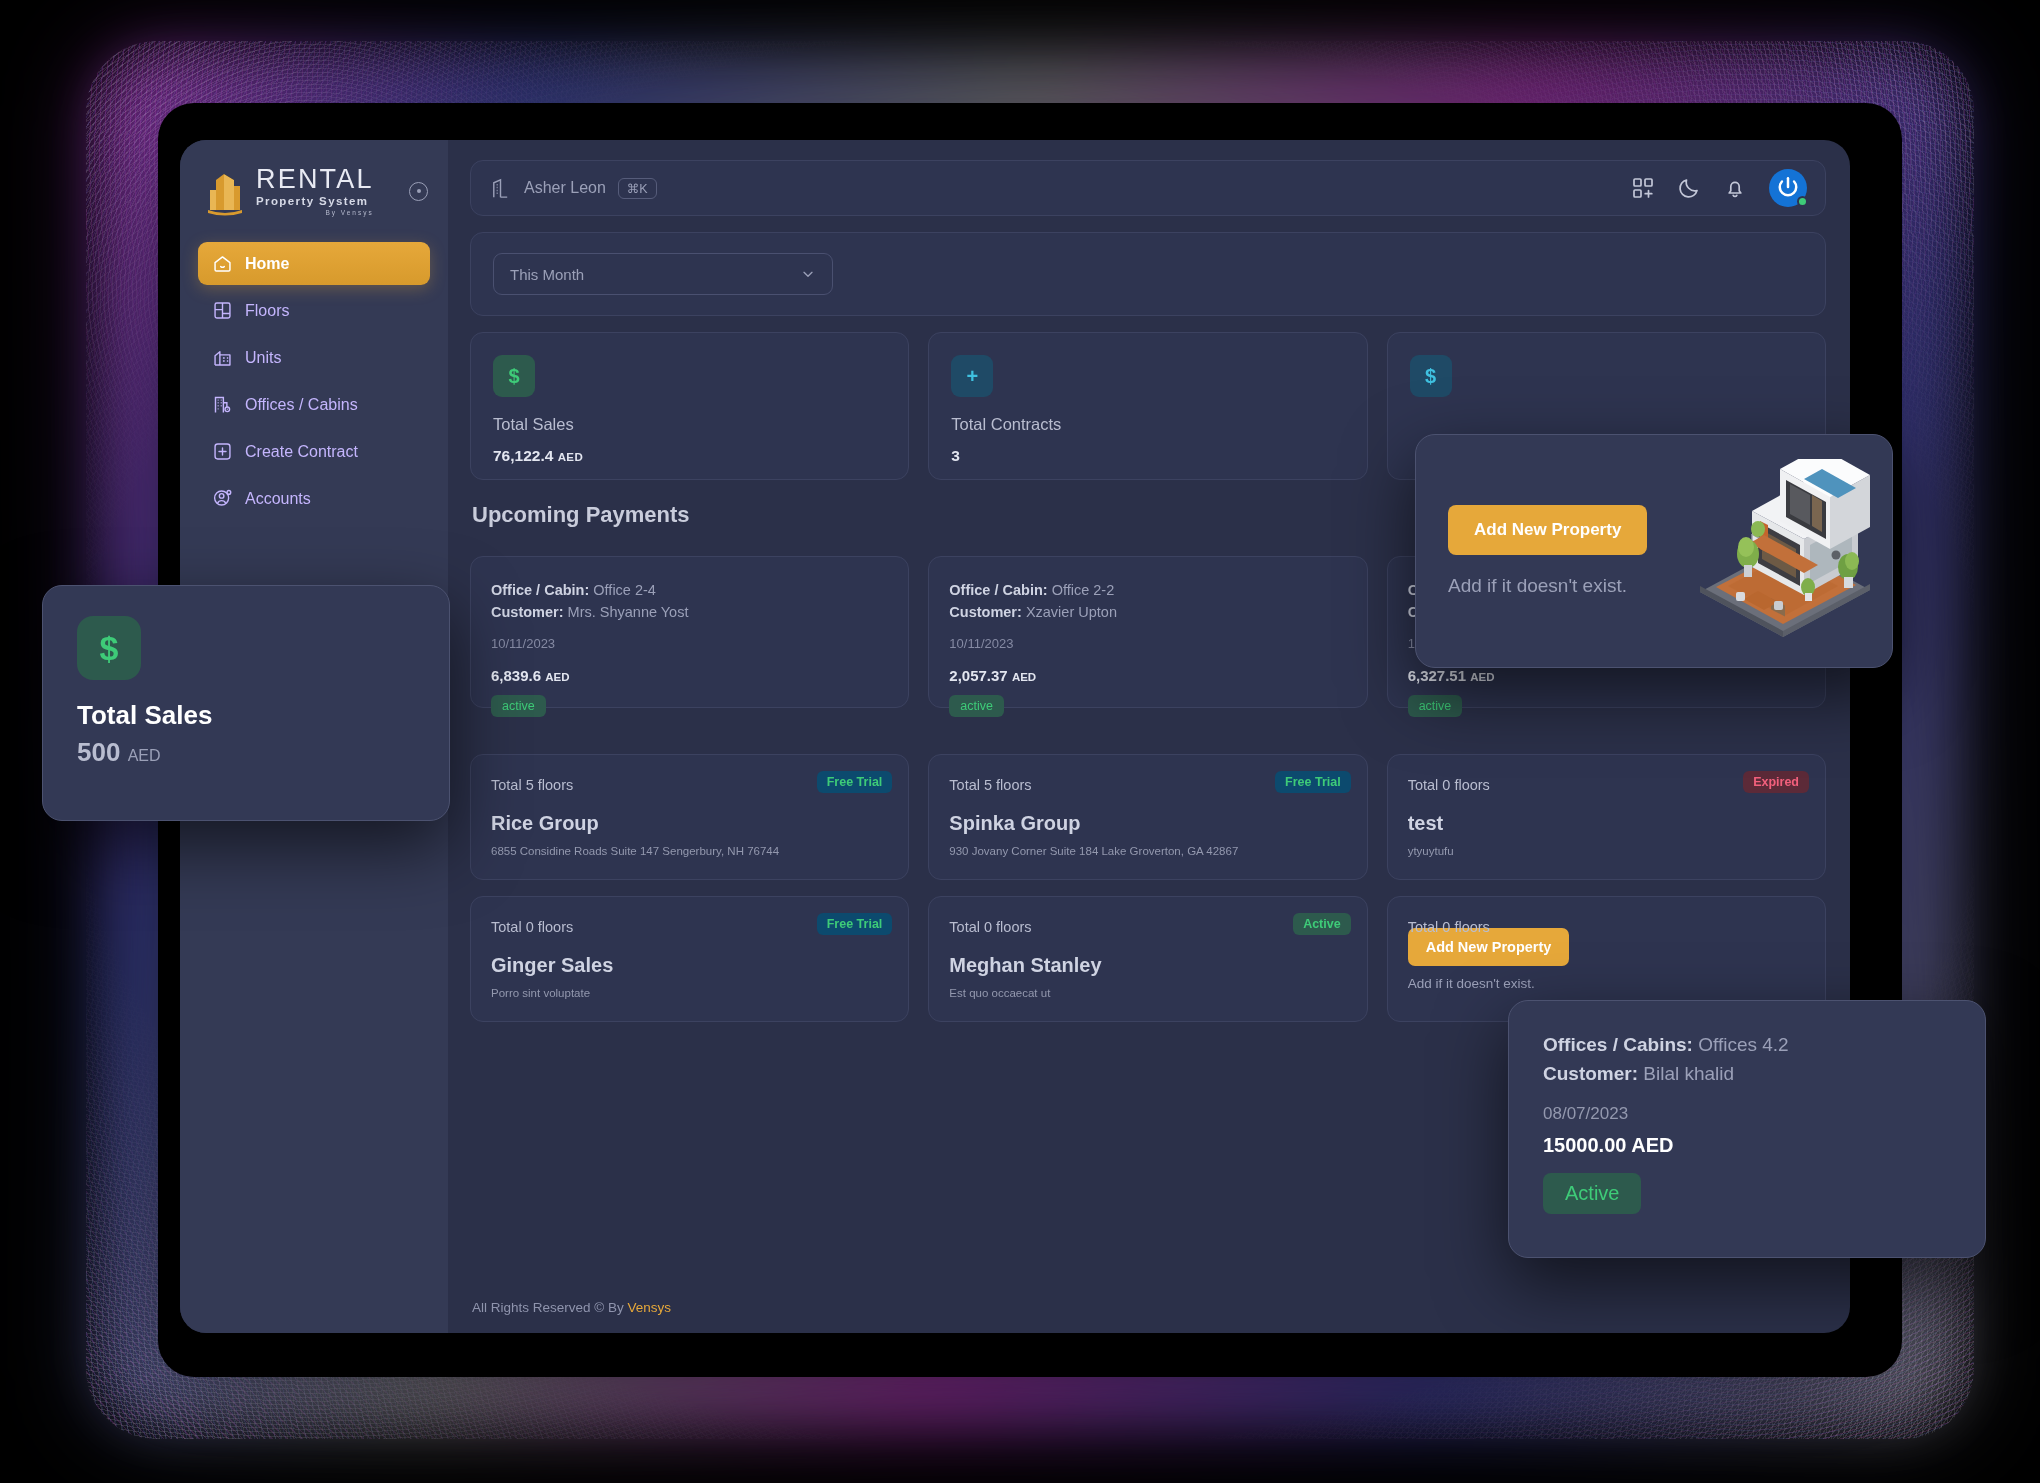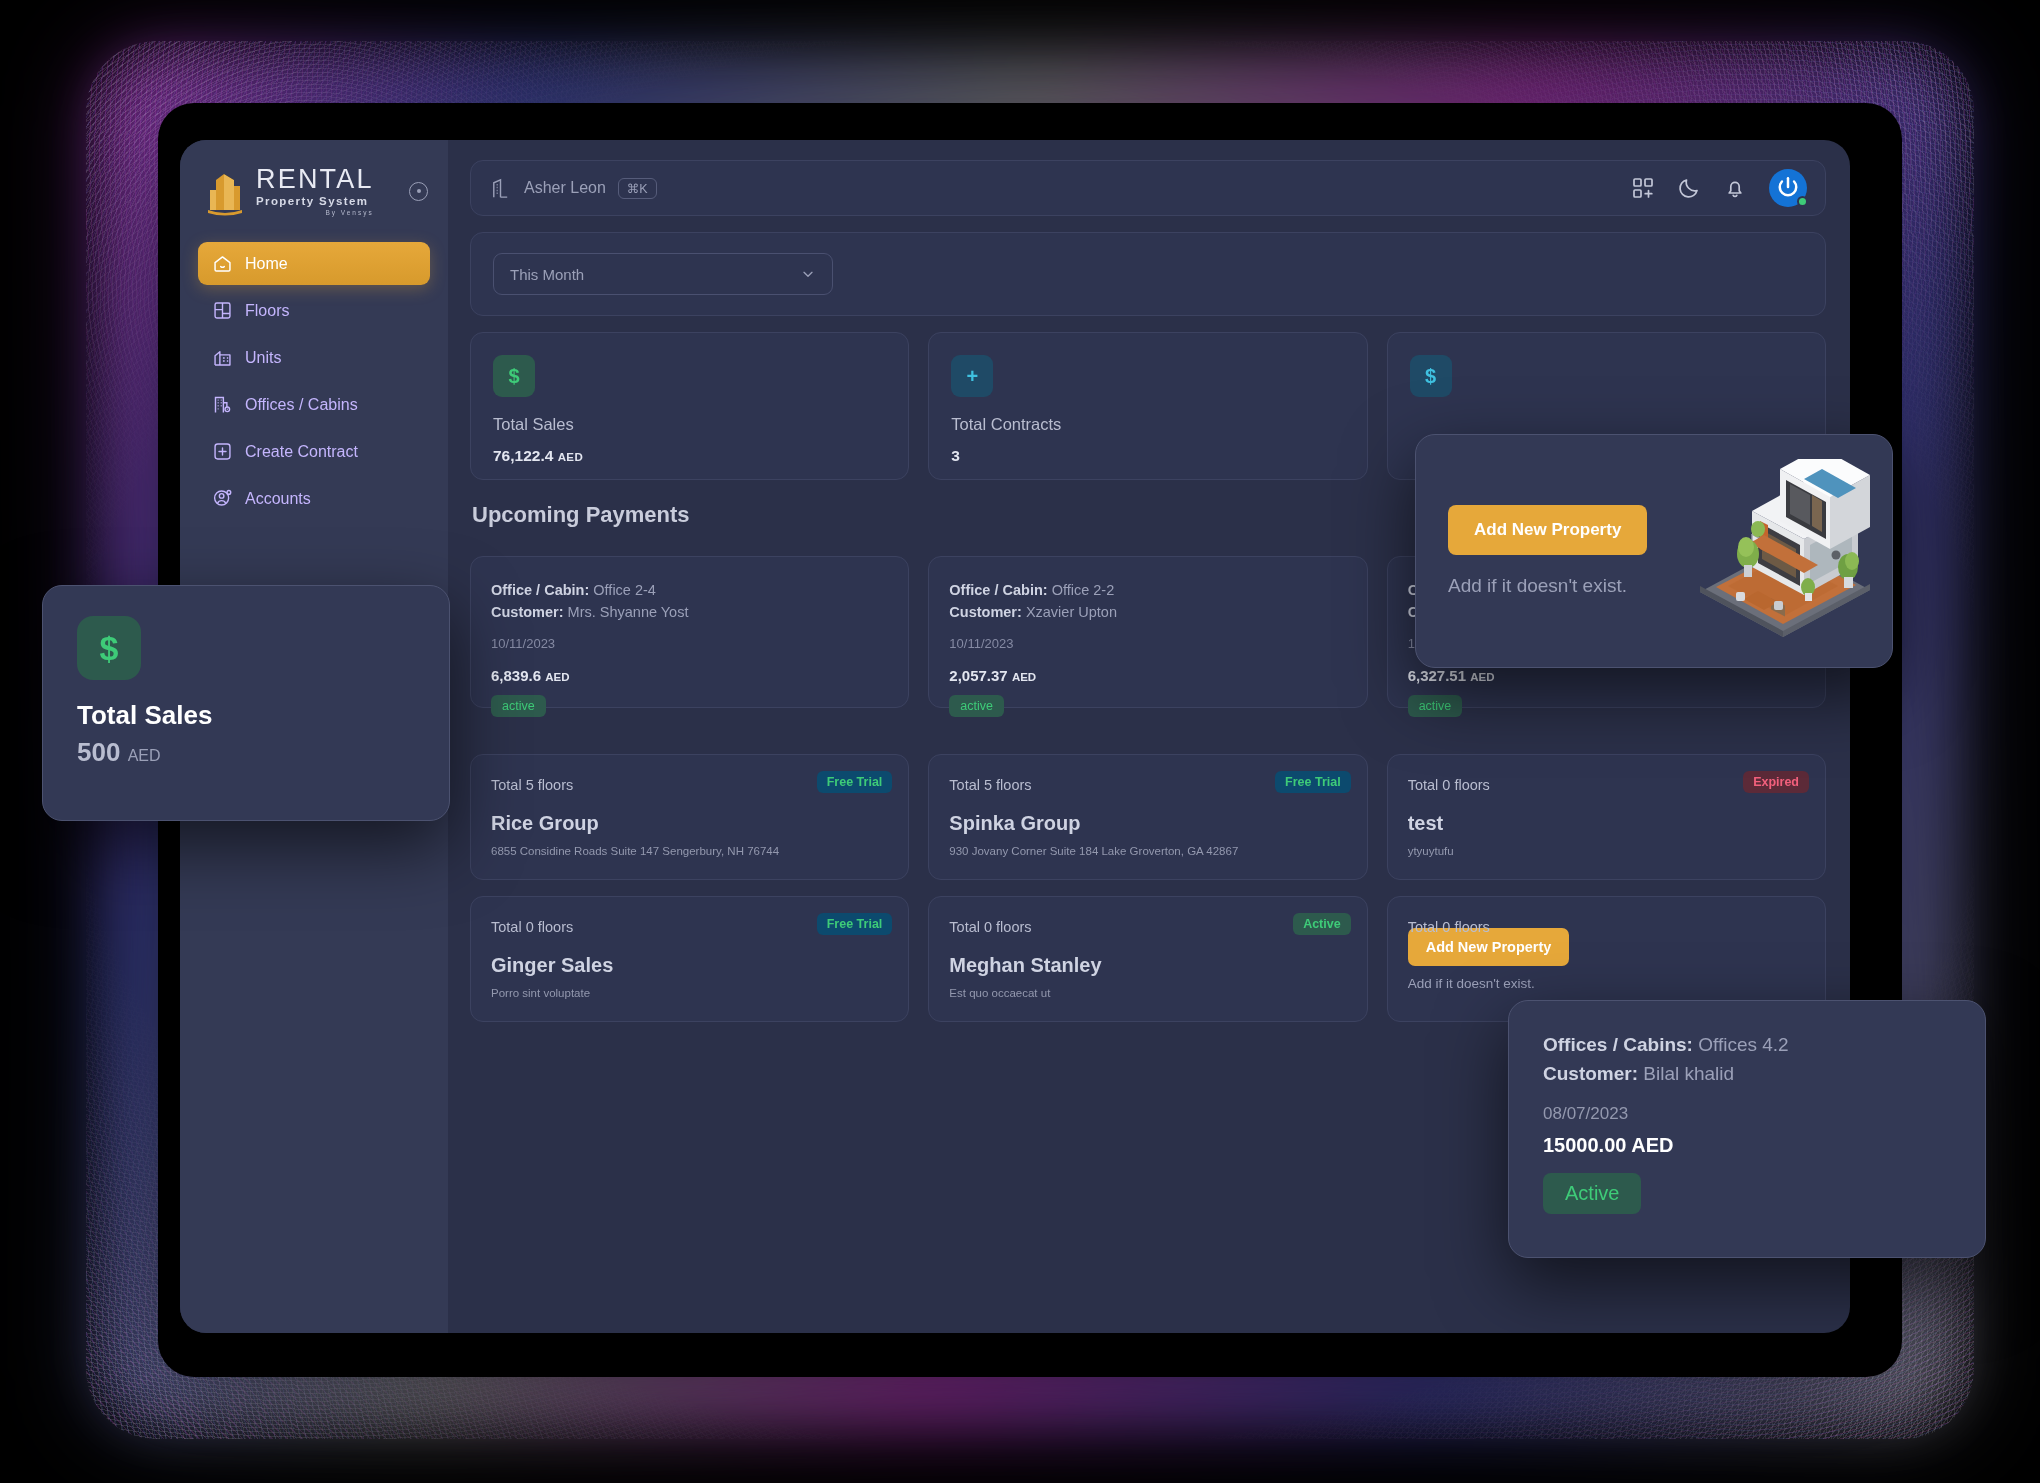--- a/index.html
+++ b/index.html
@@ -100,21 +100,21 @@
   .brand-dot i { width: 4px; height: 4px; border-radius: 50%; background: #9ba0b8; display:block; }
 
   .nav { display: flex; flex-direction: column; gap: 4px; }
   .nav-item {
     display: flex; align-items: center; gap: 12px;
     padding: 11px 14px; border-radius: 9px;
     color: #c4b5fd; font-size: 16px; cursor: pointer;
   }
   .nav-item.active {
     background: linear-gradient(180deg, #e6a83a 0%, #d79a2c 100%);
-    color: #ffffff; font-weight: 400;
+    color: #ffffff; font-weight: 700;
     box-shadow: 0 4px 16px rgba(230,168,58,.28);
     text-align: center;
   }
   .nav-ico { width: 21px; height: 21px; flex: none; display: block; }
 
   
   .main {
     flex: 1; min-width: 0; padding: 20px 24px 0 22px;
     display: flex; flex-direction: column; gap: 16px;
     position: relative;
@@ -527,20 +527,23 @@
         </div>
 
         <div class="panel addprop-card">
           <div class="addprop-floors">Total 0 floors</div>
           <button class="btn-gold">Add New Property</button>
           <div class="addprop-hint">Add if it doesn't exist.</div>
         </div>
 
       </div>
 
+      <div class="footer">
+        <span>All Rights Reserved © By </span><a href="#">Vensys</a>
+      </div>
 
     </section>
   </div>
 
   <div class="float float-sales">
     <div class="fs-ico">$</div>
     <div class="fs-label">Total Sales</div>
     <div class="fs-value">
       <span>500</span>
       <span class="unit">AED</span>

